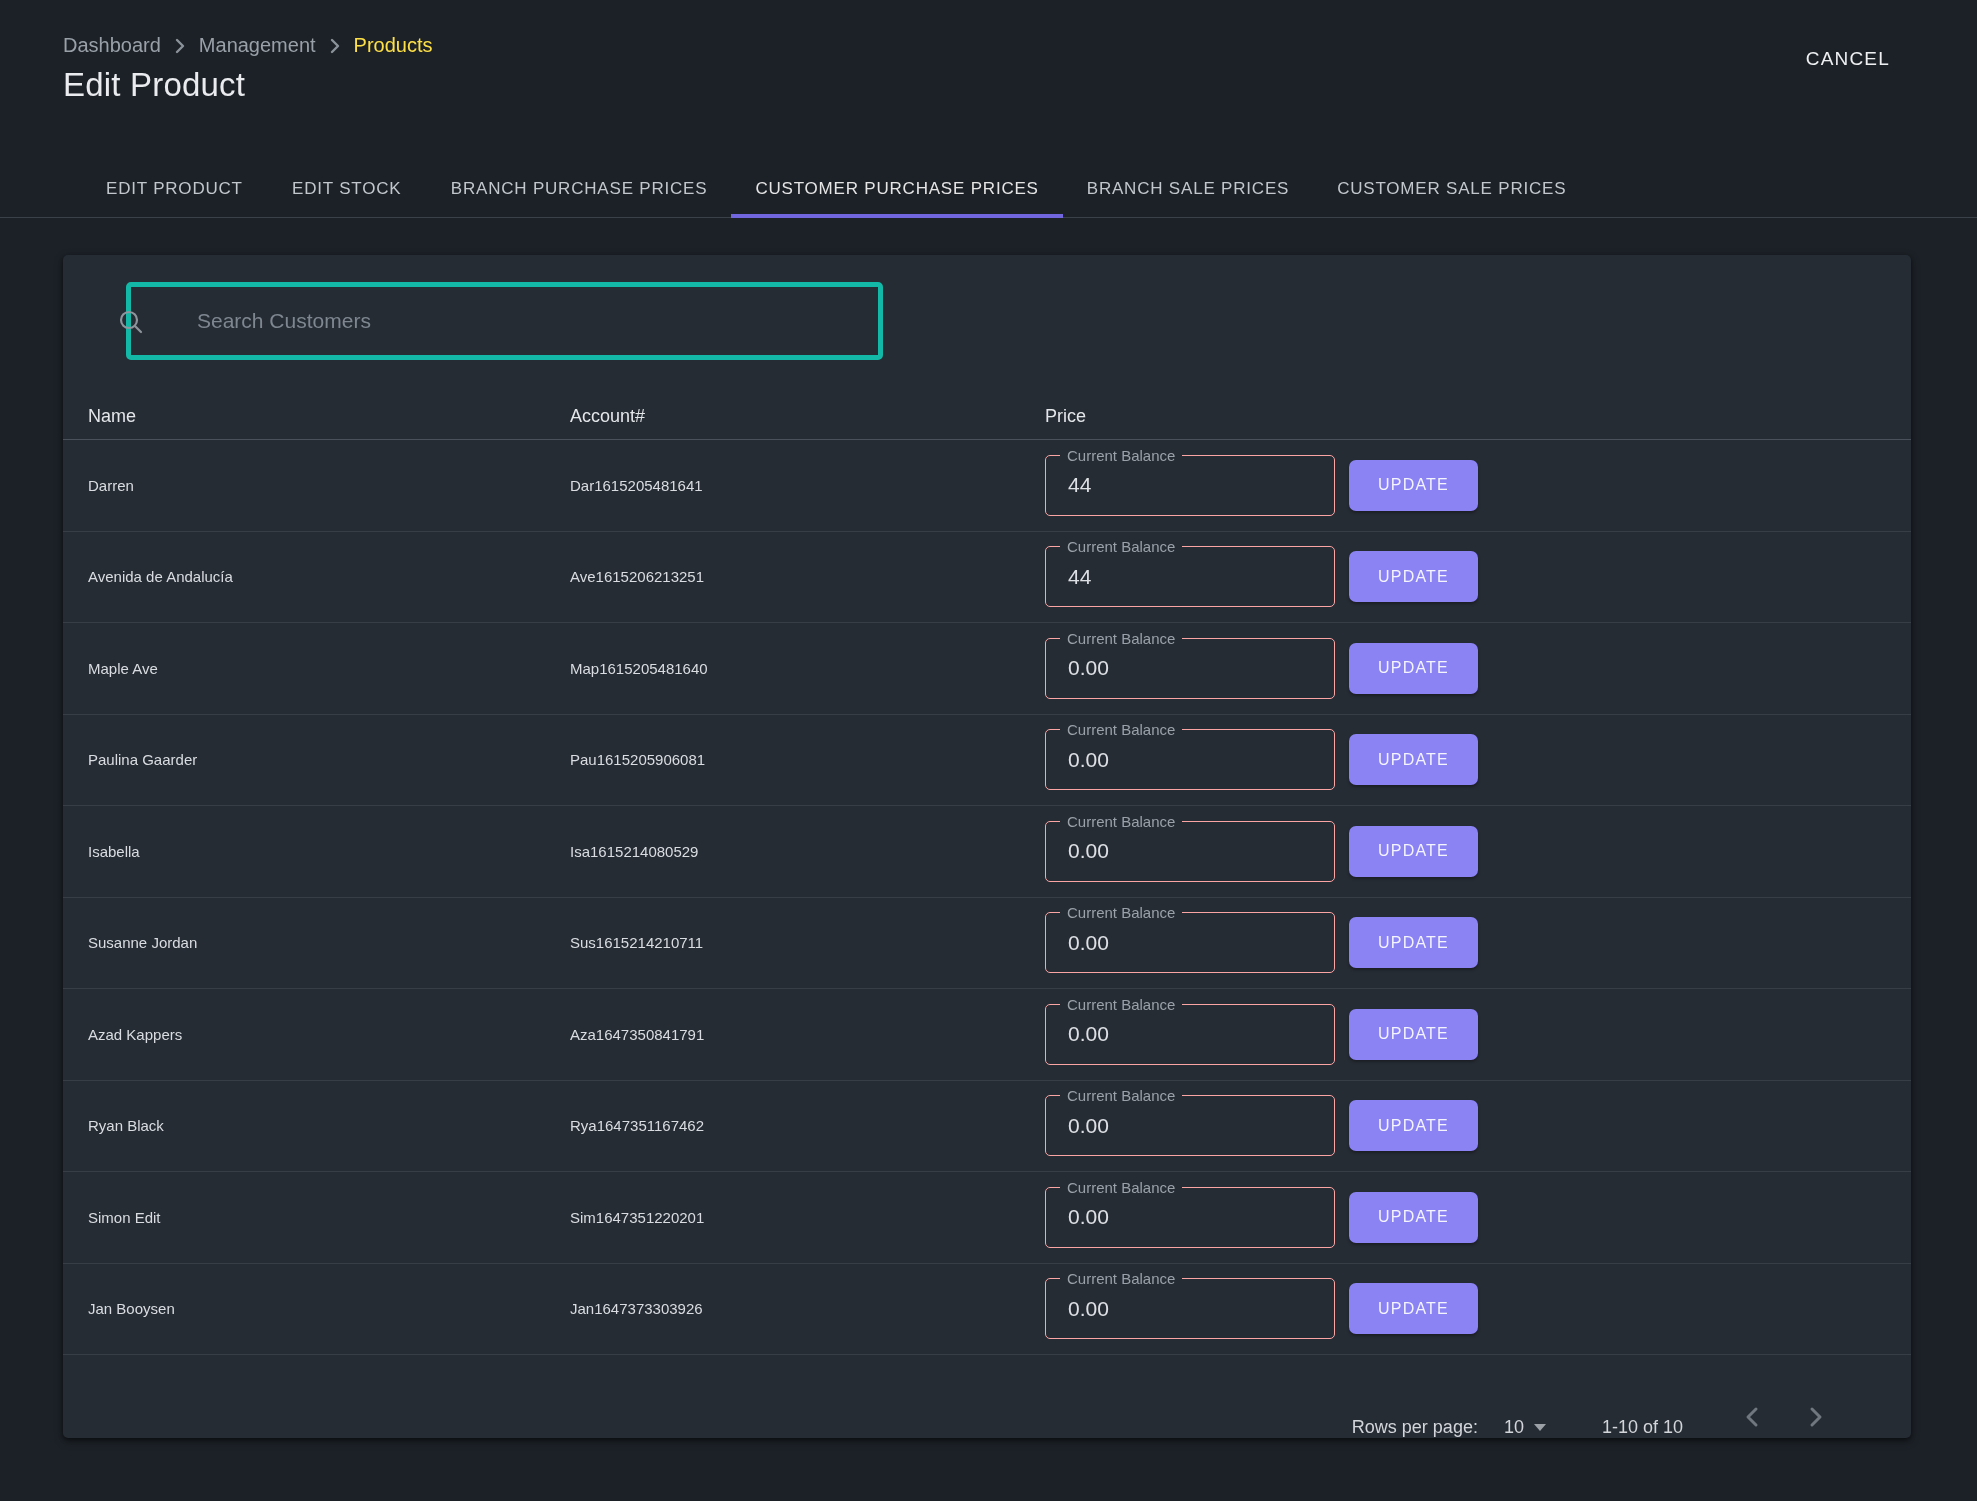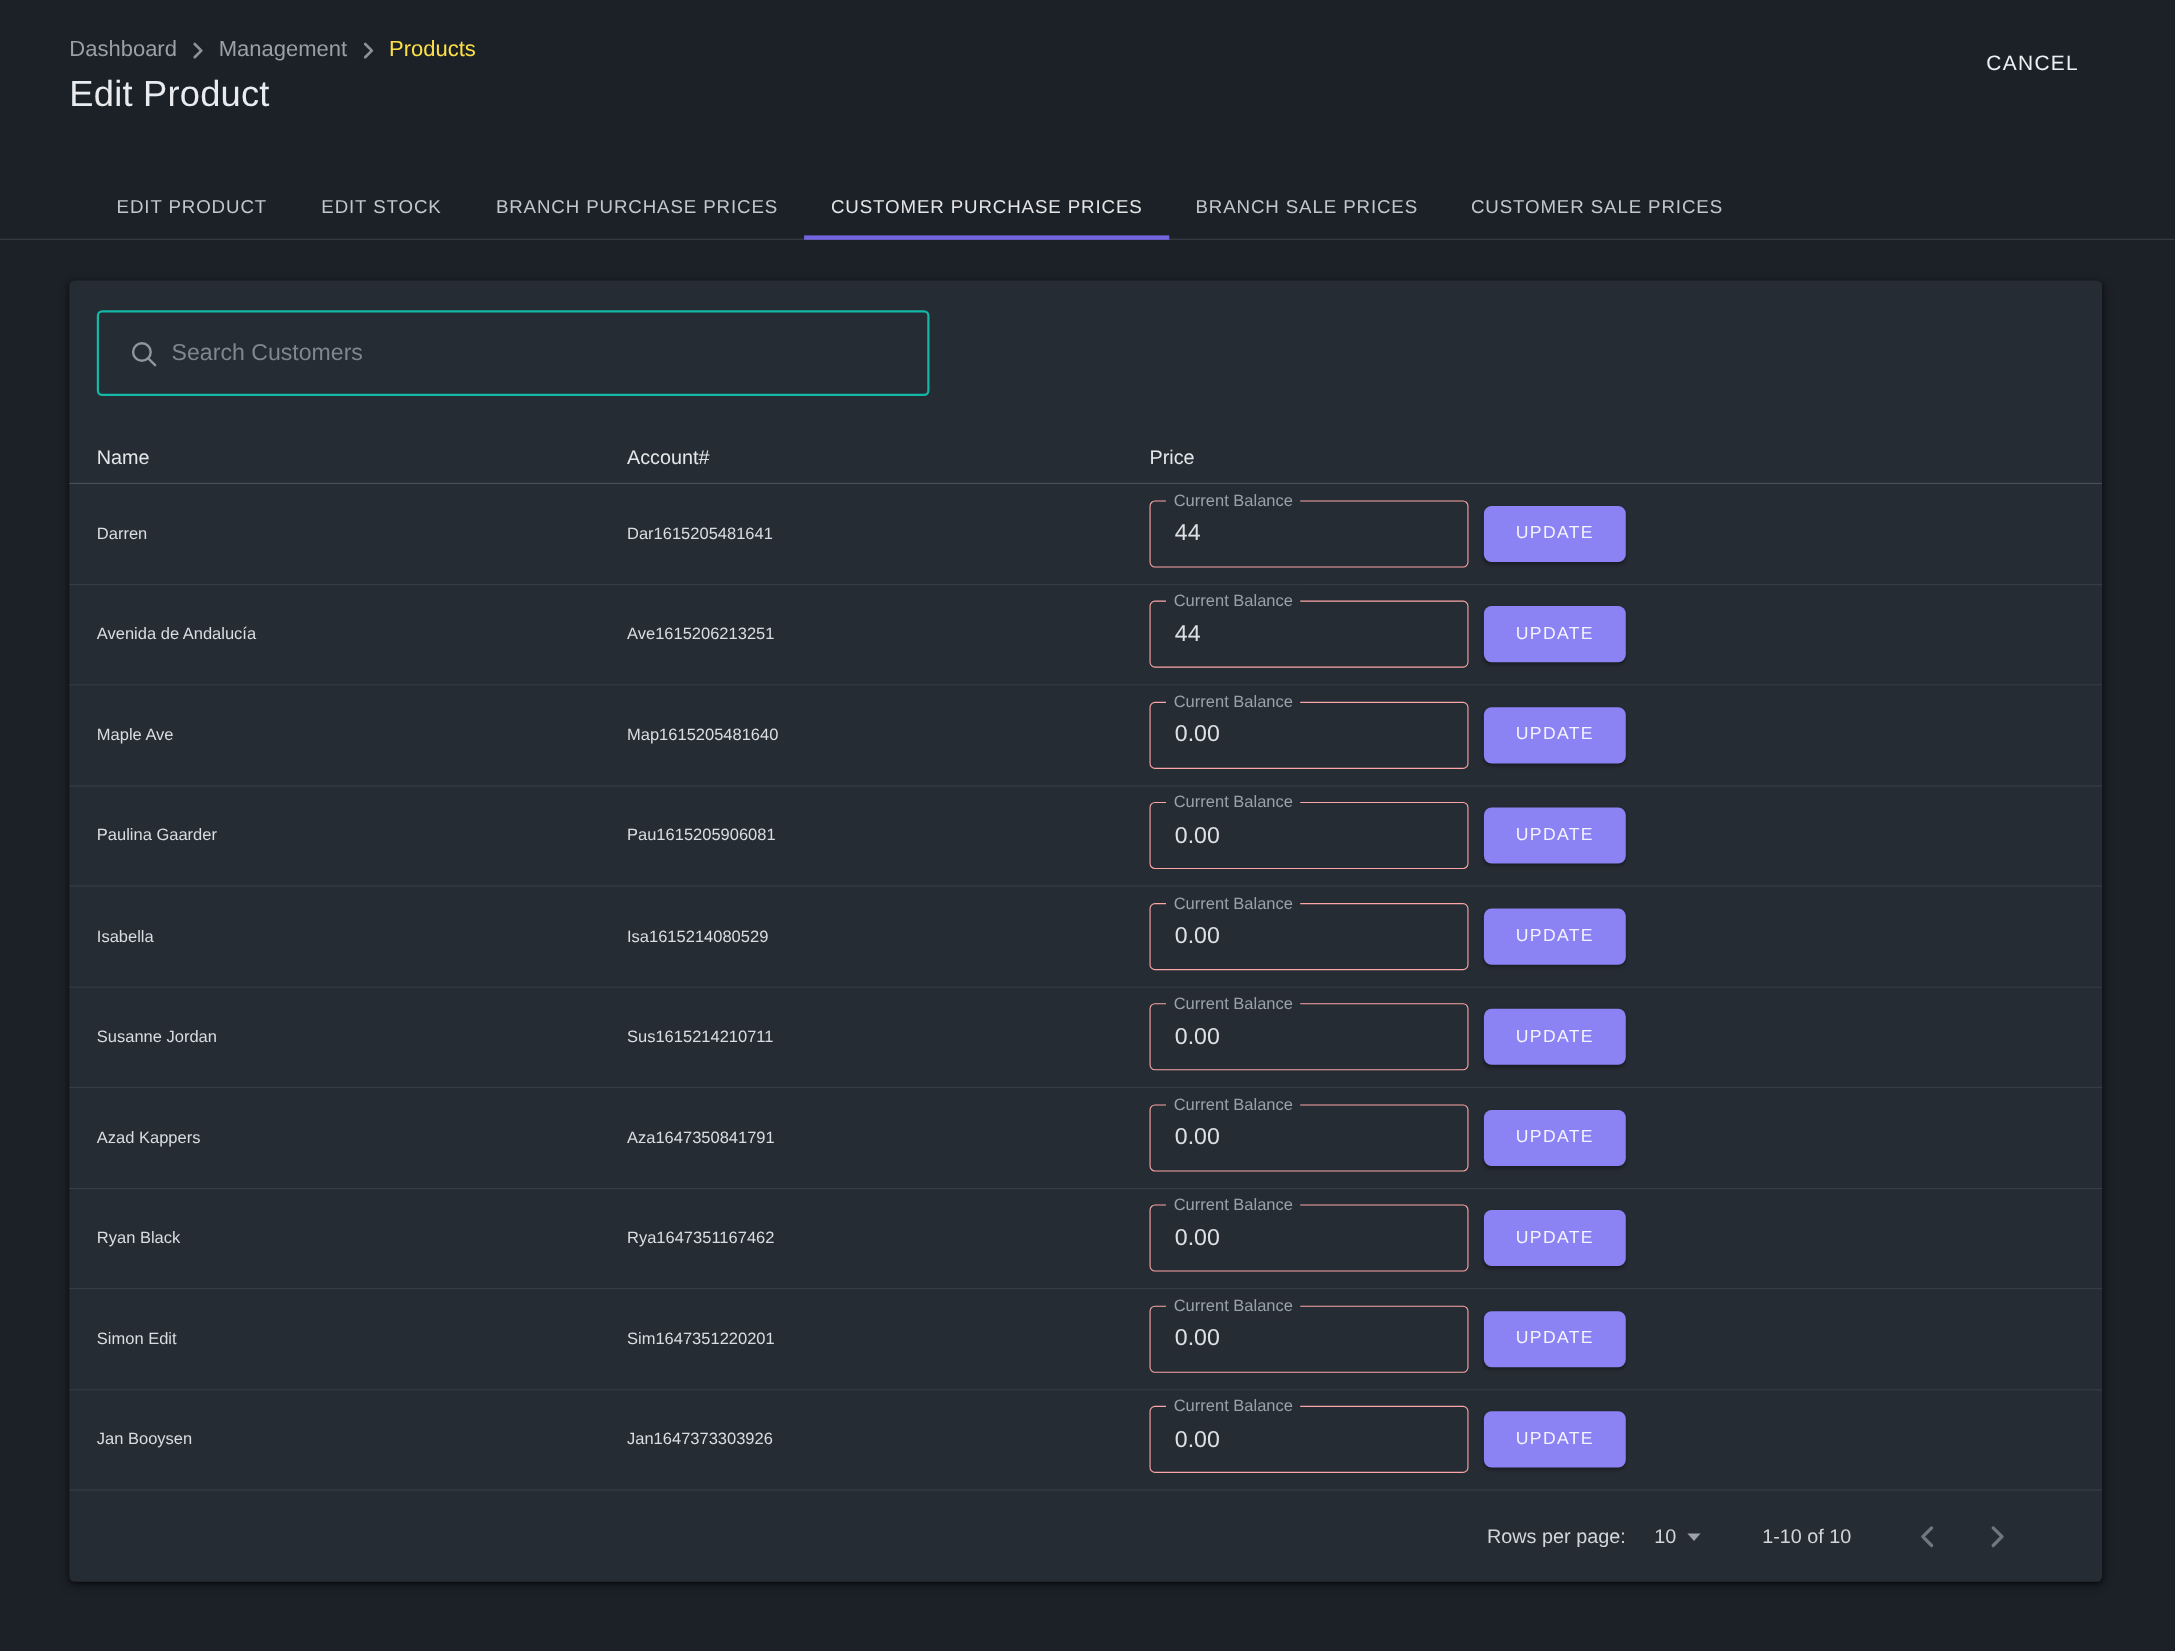--- a/index.html
+++ b/index.html
@@ -25,22 +25,22 @@
   .tab.active { color:#e5e5e5; }
   .tab.active::after { content:""; position:absolute; left:0; right:0; bottom:-1px; height:4px; background:#7266df; }
 
   
   .card { position:absolute; left:63px; top:255px; width:1848px; height:1183px; background:#262c34;
           border-radius:5px; box-shadow:0 2px 4px rgba(0,0,0,.45), 0 3px 10px rgba(0,0,0,.3); }
 
   
   .search-wrap { position:absolute; left:25px; top:27px; width:757px; height:78px; }
   .search-wrap svg { position:absolute; left:30px; top:27px; pointer-events:none; }
-  .search-input { width:100%; height:100%; background:transparent; border:2px solid #14b8a6; border-radius:5px;
-                  color:#dfe2e6; font-family:inherit; font-size:21px; padding:0 18px 0 66px; outline:none; }
+  .search-input { width:100%; height:100%; background:transparent; border:5px solid #14b8a6; border-radius:5px;
+                  color:#dfe2e6; font-family:inherit; font-size:21px; padding:0 18px 0 66px; outline:none;margin-left:38px; }
   .search-input::placeholder { color:#7e8690; opacity:1; }
 
   
   .table { position:absolute; left:0; top:139px; width:100%; }
   .thead { display:grid; grid-template-columns:482px 475px 1fr; align-items:center; height:46px;
            padding-left:25px; border-bottom:1px solid #4a515a; }
   .th { font-size:18px; font-weight:500; color:#e4e7ea; }
   .row { display:grid; grid-template-columns:482px 475px 1fr; align-items:center; height:91.5px;
          padding-left:25px; border-bottom:1px solid #373e46; }
   .cell { font-size:15px; color:#d9dde1; }
@@ -50,21 +50,21 @@
   .outlined-input .flabel { position:absolute; top:-9px; left:14px; padding:0 7px; background:#262c34;
                             font-size:15px; color:#9aa1a9; line-height:17px; white-space:nowrap; }
   .outlined-input input { width:100%; height:100%; background:transparent; border:none; outline:none;
                           color:#dde0e4; font-family:inherit; font-size:21px; padding:0 14px 0 22px; }
 
   .update-btn { width:129px; height:51px; background:#8b82f4; color:#f4f4fe; border:none; border-radius:7px;
                 font-family:inherit; font-size:16px; font-weight:500; letter-spacing:1.2px; cursor:pointer;
                 box-shadow:0 2px 3px rgba(0,0,0,.3); }
 
   
-  .pagination { position:absolute; left:0; bottom:0; width:100%; height:82px; display:flex; align-items:center;
+  .pagination { position:absolute; left:0; bottom:0; width:100%; height:82px; display:flex; align-items:flex-end;
                 justify-content:flex-end; padding-right:78px; color:#d2d6da; font-size:18px; }
   .rpp-label { margin-right:26px; }
   .rpp-select { display:flex; align-items:center; gap:10px; cursor:pointer; margin-right:56px; }
   .rpp-caret { width:0; height:0; border-left:6px solid transparent; border-right:6px solid transparent; border-top:7px solid #9ba1a7; }
   .range-label { margin-right:52px; }
   .pg-btn { background:none; border:none; padding:10px; cursor:default; display:flex; align-items:center; }
   .pg-btn + .pg-btn { margin-left:30px; }
 </style>
 </head>
 <body>

